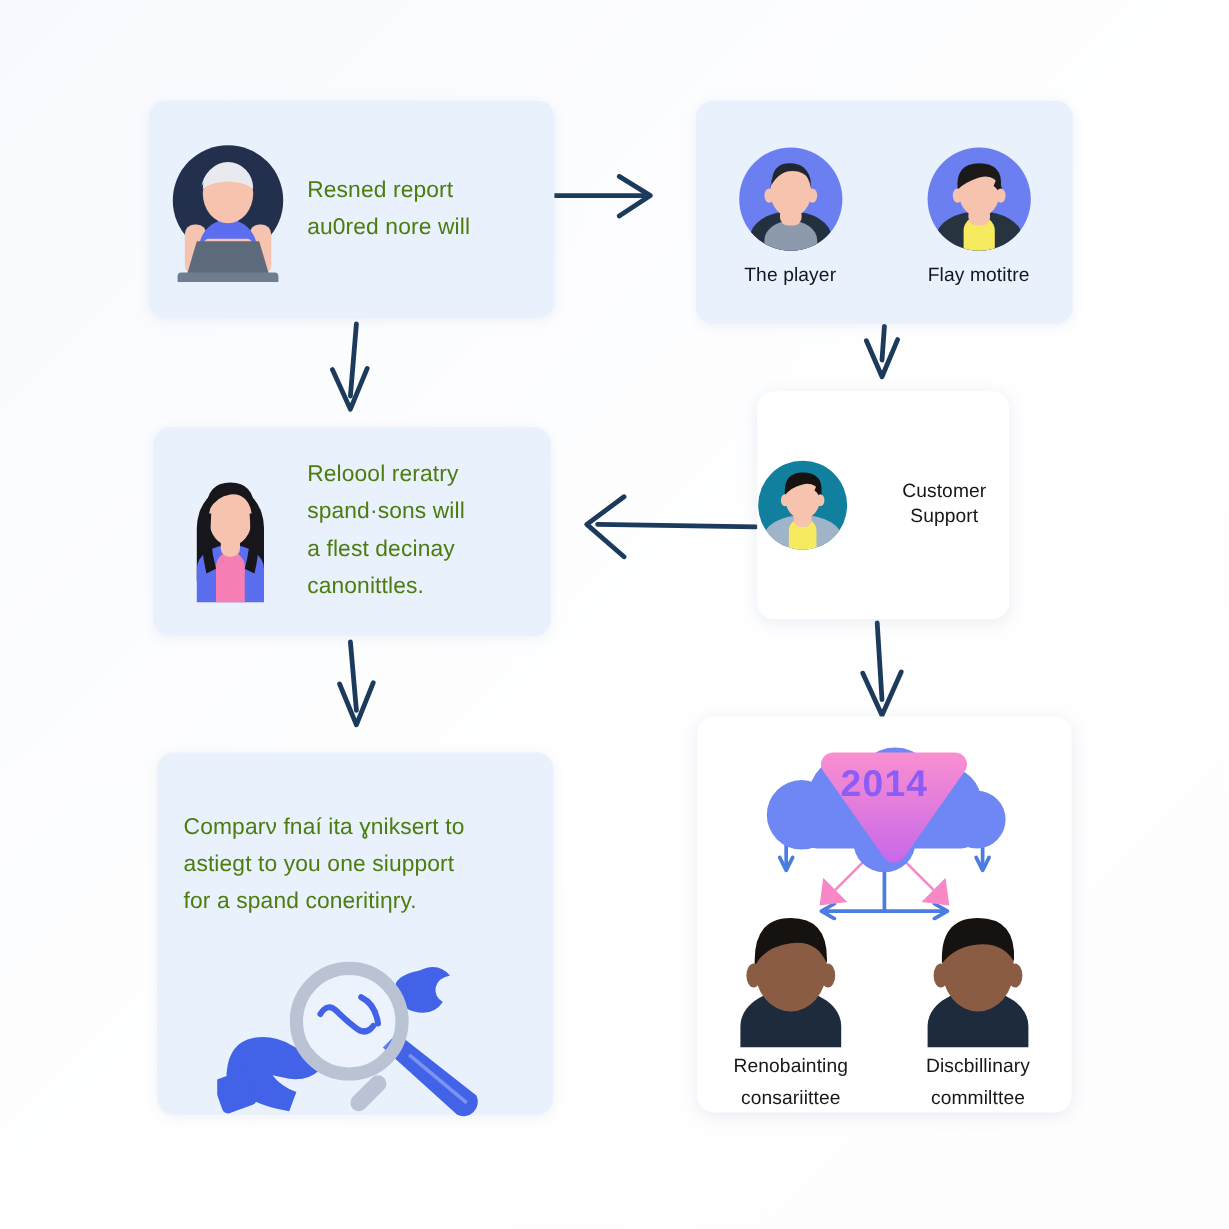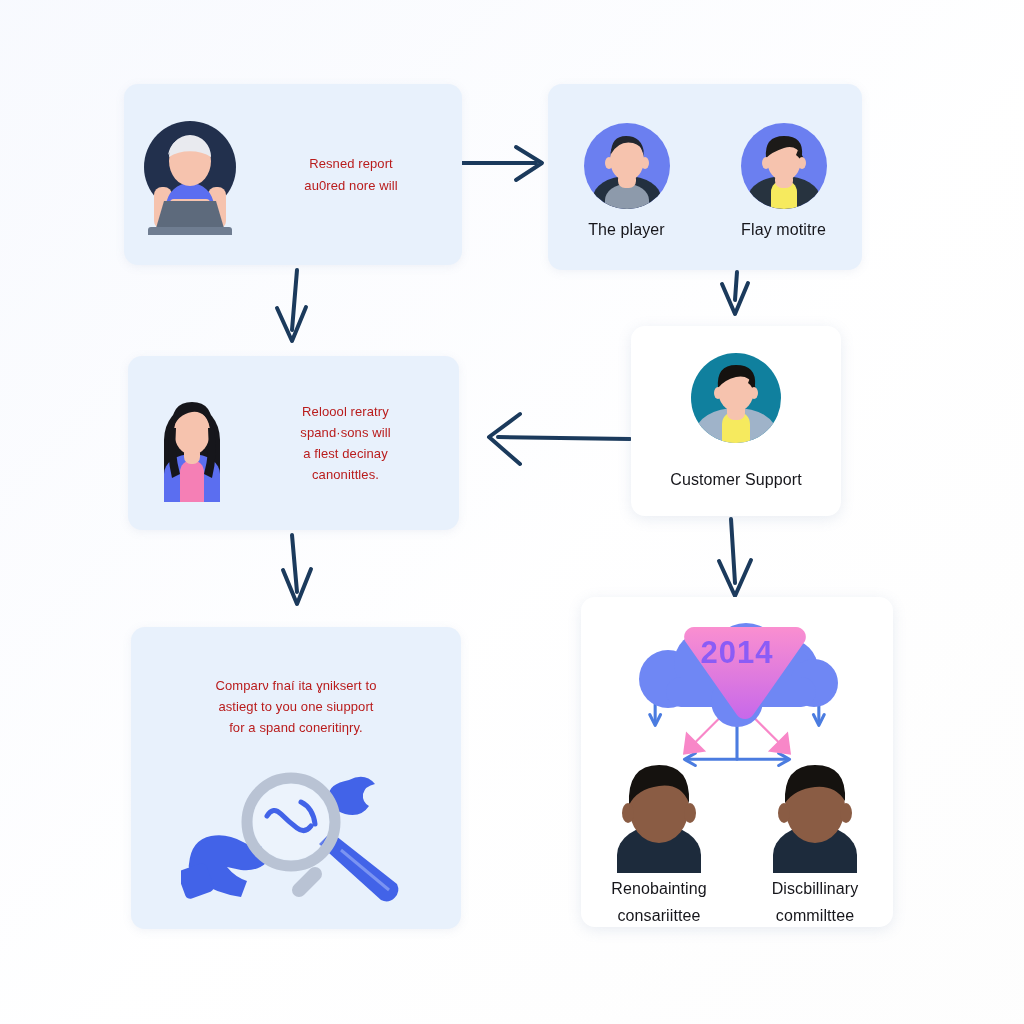--- a/index.html
+++ b/index.html
@@ -39,62 +39,61 @@
     background: #e8f1fc;
     box-shadow: 0 2px 10px rgba(120,140,180,.10);
   }
   .card-white {
     background: #ffffff;
     box-shadow: 0 3px 14px rgba(120,140,180,.16);
   }
 
   
   .body-text {
-    color: #b91c1c;
-    font-size: 13px;
+    color: #4d7c0f;
+    font-size: 19px;
     line-height: 1.62;
-    text-align: center;
     letter-spacing: .1px;
   }
   .caption {
     color: #16161b;
     font-size: 16px;
     text-align: center;
     line-height: 1.3;
     letter-spacing: .1px;
   }
 
   
   #box-report {
     left: 124px; top: 84px; width: 338px; height: 181px;
     display: flex; align-items: center;
   }
   #box-report .illus { width: 132px; flex: 0 0 132px; display:flex; align-items:center; justify-content:center;}
   #box-report .txt { flex: 1; padding-right: 16px; }
 
   
   #box-players {
-    left: 548px; top: 84px; width: 314px; height: 186px;
+    left: 580px; top: 84px; width: 314px; height: 186px;
     display: flex; align-items: center; justify-content: space-around;
     padding-top: 8px;
   }
   .person-cell { display:flex; flex-direction:column; align-items:center; gap:10px; width:50%; }
 
   
   #box-review {
     left: 128px; top: 356px; width: 331px; height: 174px;
     display: flex; align-items: center;
   }
   #box-review .illus { width: 128px; flex: 0 0 128px; display:flex; align-items:center; justify-content:center;}
   #box-review .txt { flex: 1; padding-right: 24px; }
 
   
   #box-support {
     left: 631px; top: 326px; width: 210px; height: 190px;
-    display: flex; flex-direction: column; align-items: center; justify-content: center;
+    display: flex; flex-direction: row; align-items: center; justify-content: center;
     gap: 26px;
   }
 
   
   #box-investigate {
     left: 131px; top: 627px; width: 330px; height: 302px;
     display: flex; flex-direction: column; align-items: center;
     padding-top: 48px;
   }
   #box-investigate .txt { width: 286px; }

